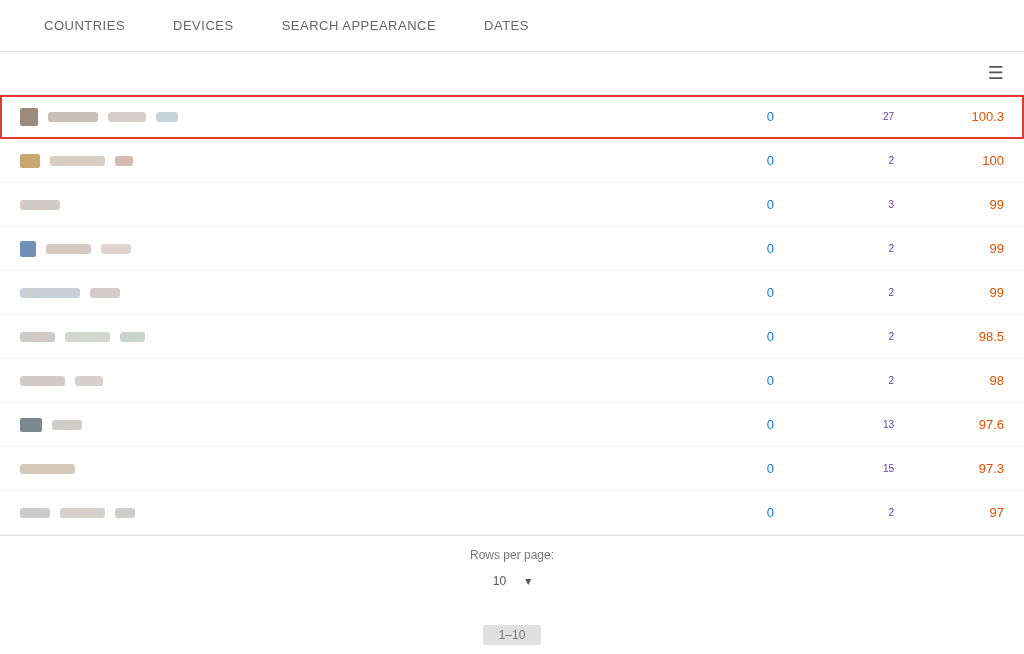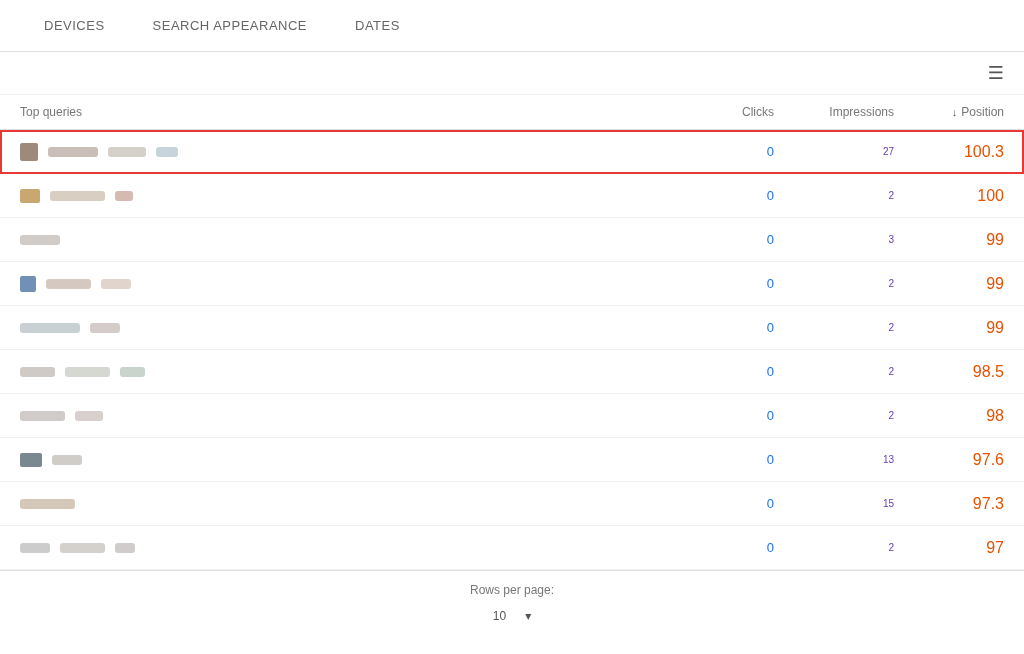--- a/index.html
+++ b/index.html
@@ -78,21 +78,21 @@
 
     .query-block {
       flex: 1;
       display: flex;
       align-items: center;
       gap: 6px;
     }
 
     .val-clicks { width: 100px; text-align: right; color: #1a73e8; font-size: 13px; }
     .val-impressions { width: 120px; text-align: right; color: #673ab7; font-size: 10px; }
-    .val-position { width: 110px; text-align: right; color: #e65100; font-size: 16px; }
+    .val-position { width: 110px; text-align: right; color: #e65100; font-size: 13px; }
 
     .footer {
       display: flex;
       align-items: center;
       justify-content: flex-end;
       padding: 12px 20px;
       gap: 12px;
       color: #555;
       font-size: 12px;
       border-top: 1px solid #e0e0e0;
@@ -115,39 +115,31 @@
       padding: 2px 6px;
     }
     .nav-btn.disabled { color: #ccc; cursor: default; }
 
     .sort-arrow { font-size: 11px; color: #555; }
   </style>
 </head>
 <body>
 
 <div class="tabs">
+    <div class="tab">COUNTRIES</div>
     <div class="tab">DEVICES</div>
     <div class="tab">SEARCH APPEARANCE</div>
     <div class="tab">DATES</div>
   </div>
 
 <div class="toolbar">
   <span class="filter-icon">☰</span>
 </div>
 
 <div class="table-container">
-  <div class="table-header">
-    <div class="col-query">Top queries</div>
-    <div class="col-clicks">Clicks</div>
-    <div class="col-impressions">Impressions</div>
-    <div class="col-position">
-      <span class="sort-arrow">↓</span>
-      <span>Position</span>
-    </div>
-  </div>
   <div id="table-body">
       <div class="table-row highlighted">
         <div class="query-block">
           <span style="display: inline-block; width: 18px; height: 18px; background: rgb(158, 138, 122); border-radius: 2px; margin-right: 4px;"></span>
           <span style="display: inline-block; width: 50px; height: 10px; background: rgb(201, 191, 184); border-radius: 3px; margin-right: 4px;"></span>
           <span style="display: inline-block; width: 38px; height: 10px; background: rgb(214, 208, 202); border-radius: 3px; margin-right: 4px;"></span>
           <span style="display: inline-block; width: 22px; height: 10px; background: rgb(200, 212, 220); border-radius: 3px; margin-right: 4px;"></span>
         </div>
         <div class="val-clicks">0</div>
         <div class="val-impressions">27</div>

